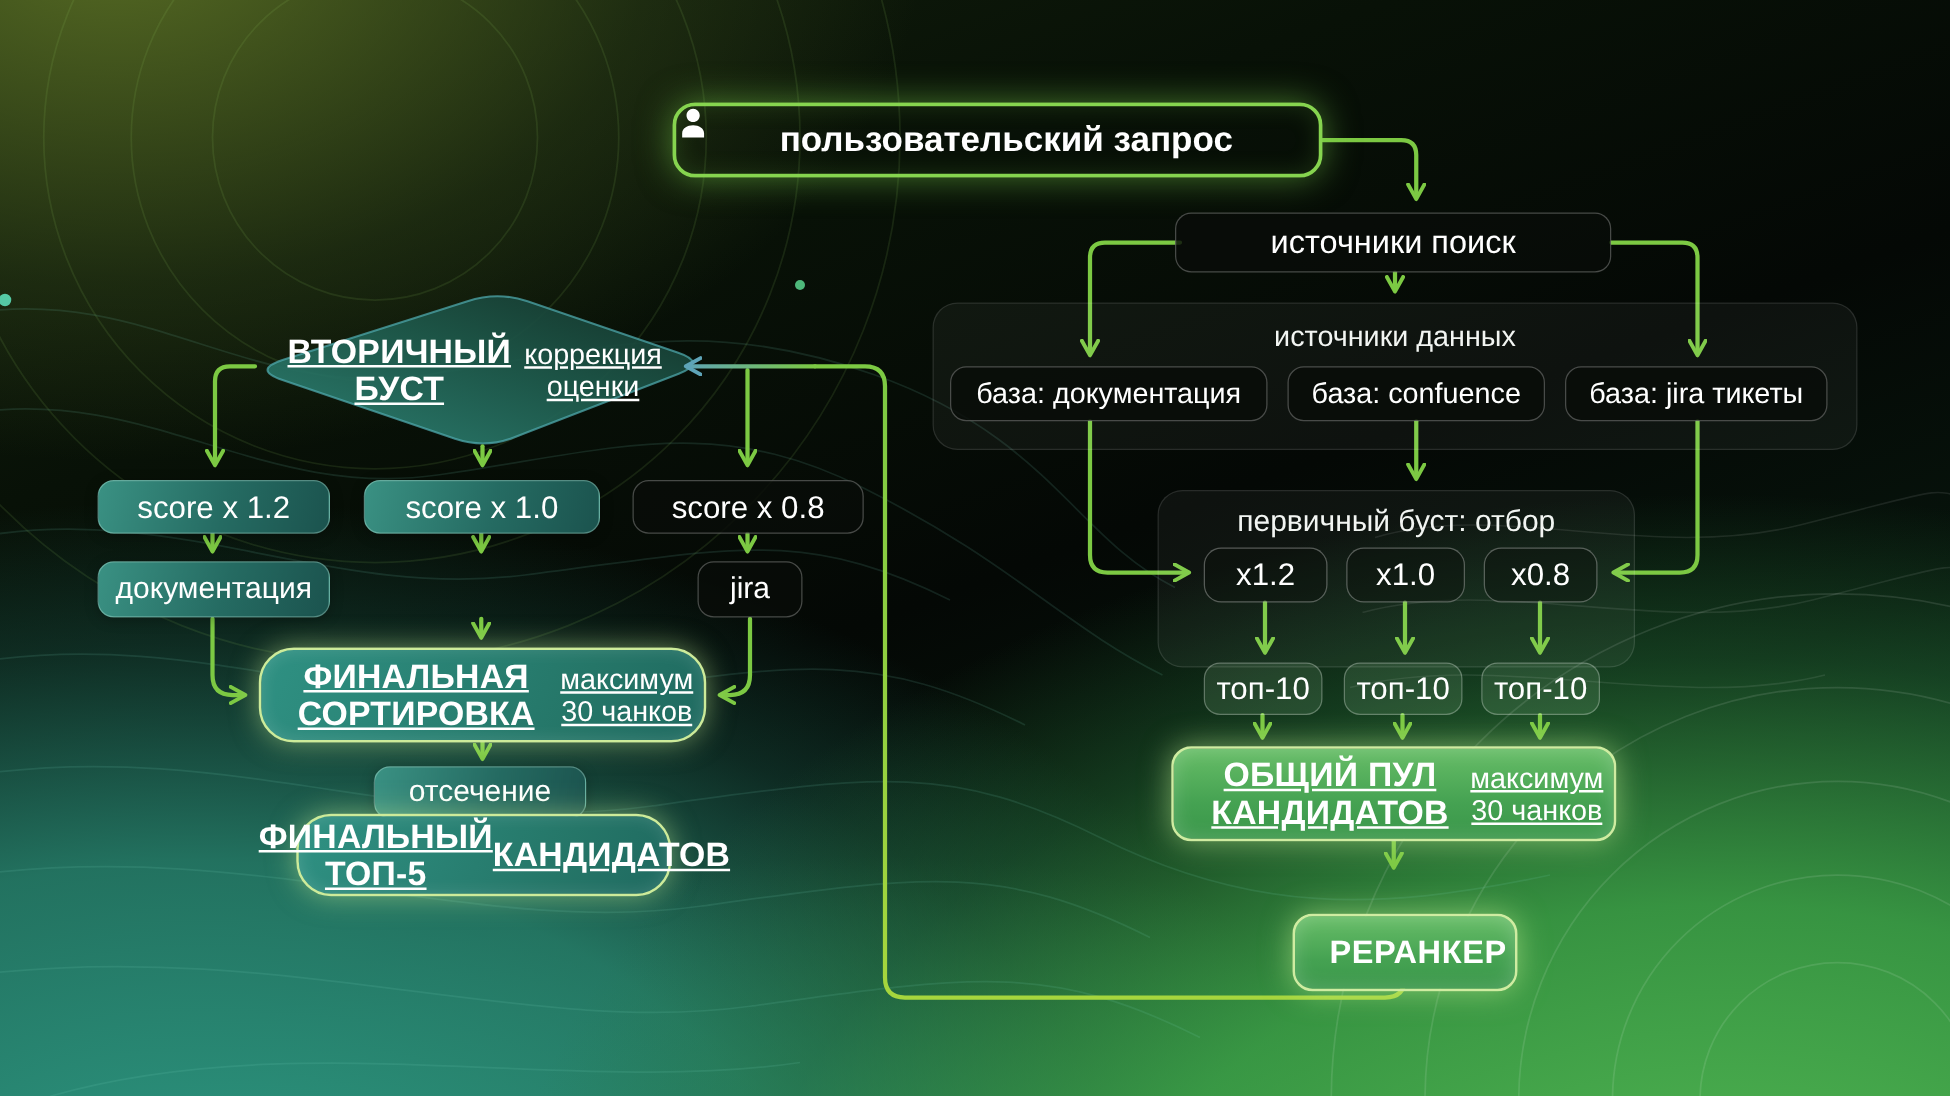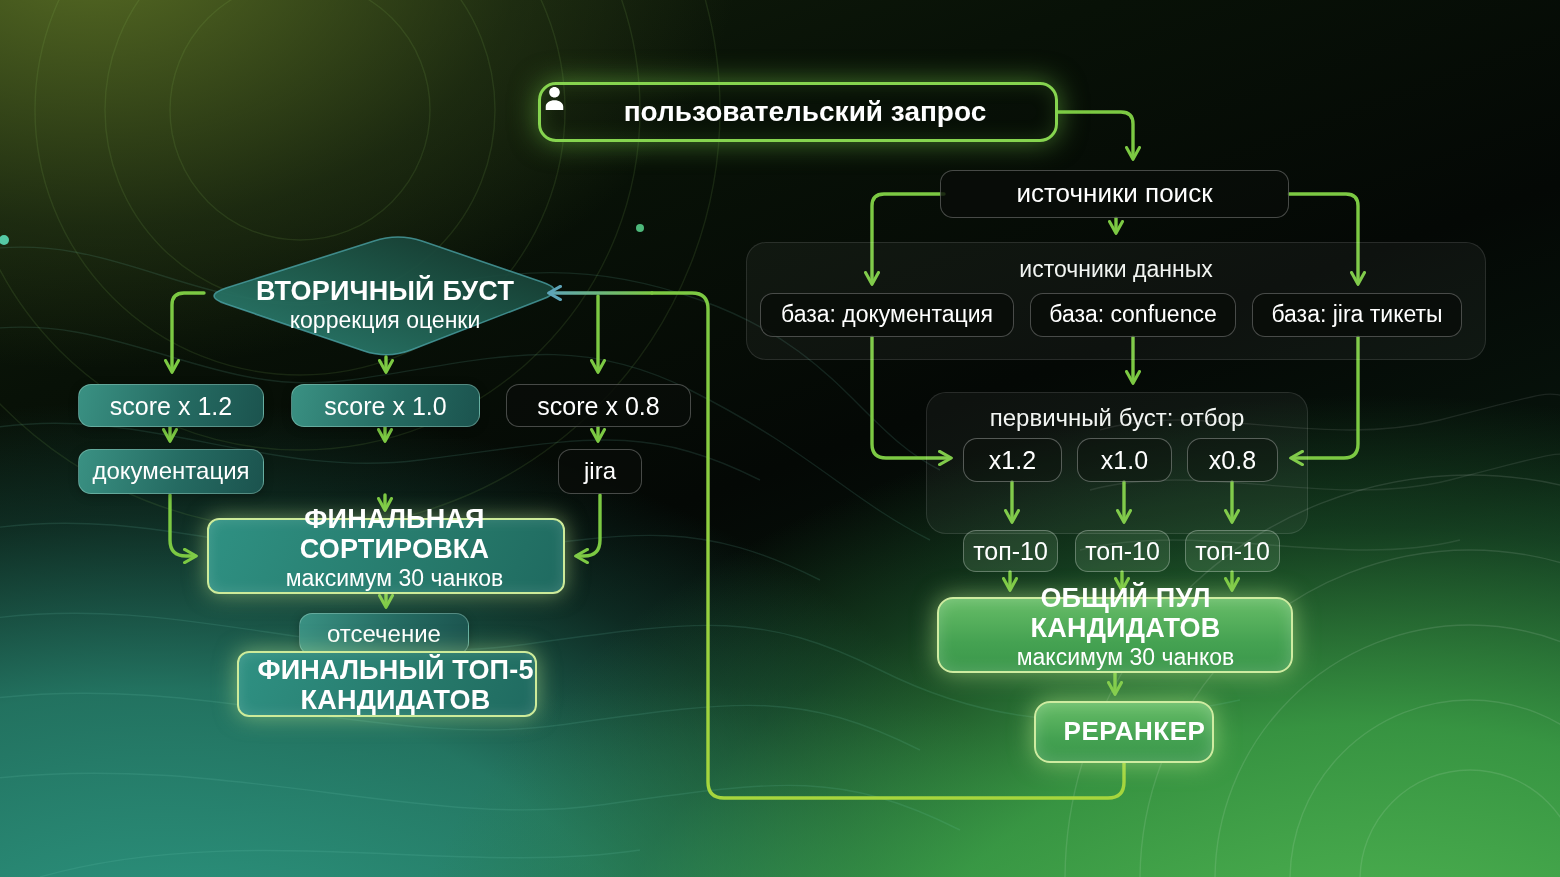--- a/index.html
+++ b/index.html
@@ -31,23 +31,23 @@
         border:1px solid rgba(190,235,220,.35);border-radius:13px;font-size:24px;
         box-shadow:0 2px 10px rgba(0,0,0,.25);}
   .query-box{background:radial-gradient(130% 160% at 50% 130%, rgba(90,180,60,.28), rgba(5,8,5,.96) 62%),#05080 5;
         border:3px solid #86d44f;border-radius:18px;
         box-shadow:0 0 28px rgba(130,220,80,.5), inset 0 0 20px rgba(130,220,80,.16);
         font-size:28px;font-weight:bold;gap:14px;}
   .glow-green{background:linear-gradient(180deg,#67bd67 0%,#45a252 60%,#3a974a 100%);
         border:2.5px solid #cfeca1;border-radius:16px;
         box-shadow:0 0 24px rgba(195,240,145,.55), inset 0 0 16px rgba(255,255,255,.2);padding-left:21px;}
   .glow-teal{background:linear-gradient(115deg,#2f9183 0%,#257668 70%,#1f6a60 100%);
-        border:2.5px solid #cdeb9a;border-radius:12px;
+        border:2.5px solid #cdeb9a;border-radius:28px;
         box-shadow:0 0 22px rgba(200,240,150,.5), inset 0 0 14px rgba(255,255,255,.14);padding-left:17px;}
-  .stack{display:flex;flex-direction:column;align-items:center;justify-content:flex-end;}
+  .stack{display:flex;align-items:center;justify-content:center;text-decoration:underline;}
   .t-bold{font-weight:bold;font-size:27px;letter-spacing:.2px;}
   .t-sub{font-size:23px;margin-top:2px;}
   .diamond-text{background:transparent;z-index:3;}
   .user-icon{display:flex;align-items:center;}
 </style>
 </head>
 <body>
 
 <div id="canvas">
 
@@ -196,21 +196,21 @@
   </div>
   <div class="node top10-box" style="left:1185px;top:530px;width:95px;height:42px;">
     <span>топ-10</span>
   </div>
 
   <div class="node glow-green stack" style="left:937px;top:597px;width:356px;height:76px;">
     <span class="t-bold">ОБЩИЙ ПУЛ КАНДИДАТОВ</span>
     <span class="t-sub">максимум 30 чанков</span>
   </div>
 
-  <div class="node glow-green" style="left:1034px;top:701px;width:180px;height:62px;font-weight:bold;font-size:26px;letter-spacing:.5px;">
+  <div class="node glow-green" style="left:1034px;top:731px;width:180px;height:62px;font-weight:bold;font-size:26px;letter-spacing:.5px;">
     <span>РЕРАНКЕР</span>
   </div>
 
   <div class="node stack diamond-text" style="left:230px;top:258px;width:310px;height:76px;">
     <span class="t-bold">ВТОРИЧНЫЙ БУСТ</span>
     <span class="t-sub">коррекция оценки</span>
   </div>
 
   <div class="node teal-box" style="left:78px;top:384px;width:186px;height:43px;font-size:25px;">
     <span>score x 1.2</span>

